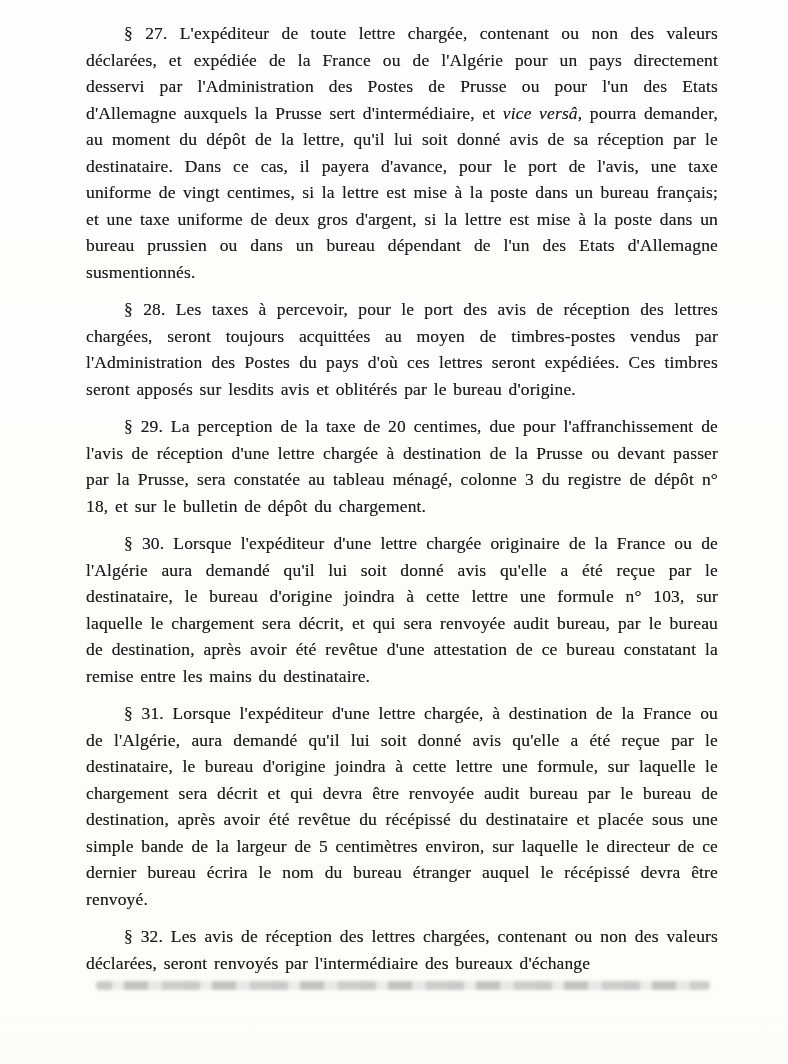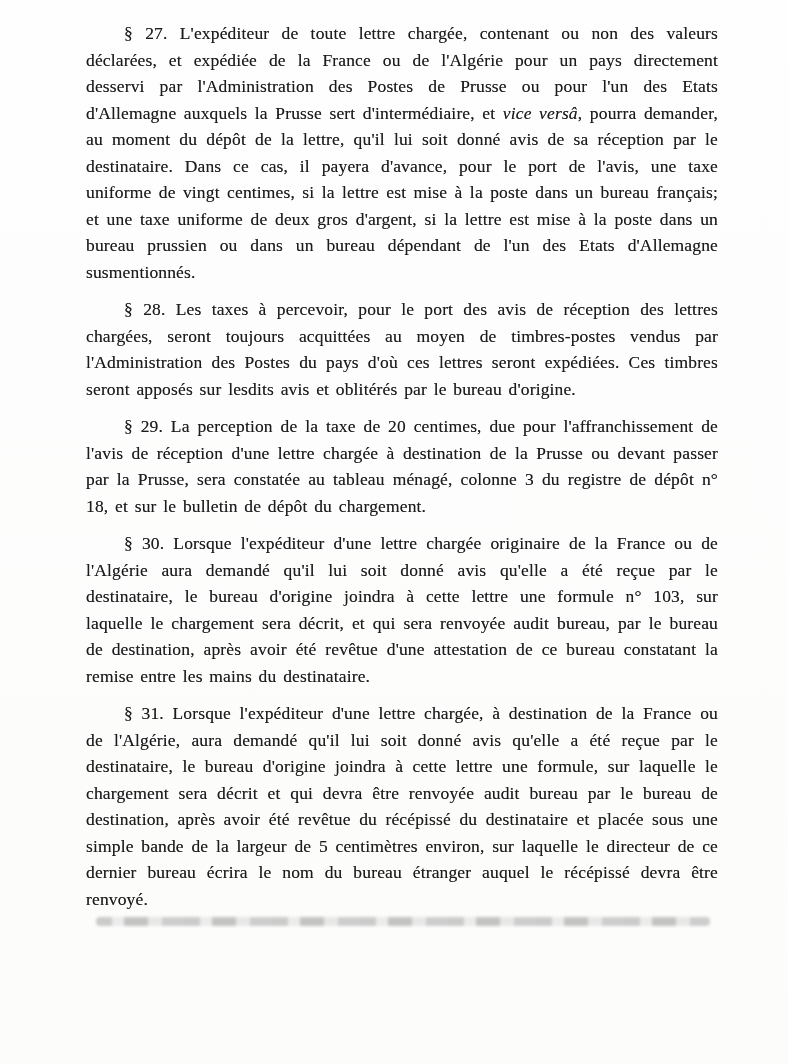--- a/index.html
+++ b/index.html
@@ -54,15 +54,16 @@
 <body>
 
 <div class="page">
   <div class="text-block" id="text-block">
 
     <p class="para"><span>§ 27. L'expéditeur de toute lettre chargée, contenant ou non des valeurs déclarées, et expédiée de la France ou de l'Algérie pour un pays directement desservi par l'Administration des Postes de Prusse ou pour l'un des Etats d'Allemagne auxquels la Prusse sert d'intermédiaire, et </span><span class="italic">vice versâ</span><span>, pourra demander, au moment du dépôt de la lettre, qu'il lui soit donné avis de sa réception par le destinataire. Dans ce cas, il payera d'avance, pour le port de l'avis, une taxe uniforme de vingt centimes, si la lettre est mise à la poste dans un bureau français; et une taxe uniforme de deux gros d'argent, si la lettre est mise à la poste dans un bureau prussien ou dans un bureau dépendant de l'un des Etats d'Allemagne susmentionnés.</span></p>
       <p class="para"><span>§ 28. Les taxes à percevoir, pour le port des avis de réception des lettres chargées, seront toujours acquittées au moyen de timbres-postes vendus par l'Administration des Postes du pays d'où ces lettres seront expédiées. Ces timbres seront apposés sur lesdits avis et oblitérés par le bureau d'origine.</span></p>
       <p class="para"><span>§ 29. La perception de la taxe de 20 centimes, due pour l'affranchissement de l'avis de réception d'une lettre chargée à destination de la Prusse ou devant passer par la Prusse, sera constatée au tableau ménagé, colonne 3 du registre de dépôt n° 18, et sur le bulletin de dépôt du chargement.</span></p>
       <p class="para"><span>§ 30. Lorsque l'expéditeur d'une lettre chargée originaire de la France ou de l'Algérie aura demandé qu'il lui soit donné avis qu'elle a été reçue par le destinataire, le bureau d'origine joindra à cette lettre une formule n° 103, sur laquelle le chargement sera décrit, et qui sera renvoyée audit bureau, par le bureau de destination, après avoir été revêtue d'une attestation de ce bureau constatant la remise entre les mains du destinataire.</span></p>
       <p class="para"><span>§ 31. Lorsque l'expéditeur d'une lettre chargée, à destination de la France ou de l'Algérie, aura demandé qu'il lui soit donné avis qu'elle a été reçue par le destinataire, le bureau d'origine joindra à cette lettre une formule, sur laquelle le chargement sera décrit et qui devra être renvoyée audit bureau par le bureau de destination, après avoir été revêtue du récépissé du destinataire et placée sous une simple bande de la largeur de 5 centimètres environ, sur laquelle le directeur de ce dernier bureau écrira le nom du bureau étranger auquel le récépissé devra être renvoyé.</span></p>
+      <p class="para"><span>§ 32. Les avis de réception des lettres chargées, contenant ou non des valeurs déclarées, seront renvoyés par l'intermédiaire des bureaux d'échange</span></p>
       <div class="edge-artifact" id="edge-artifact"></div>
   </div>
 </div>
 
 </body></html>

